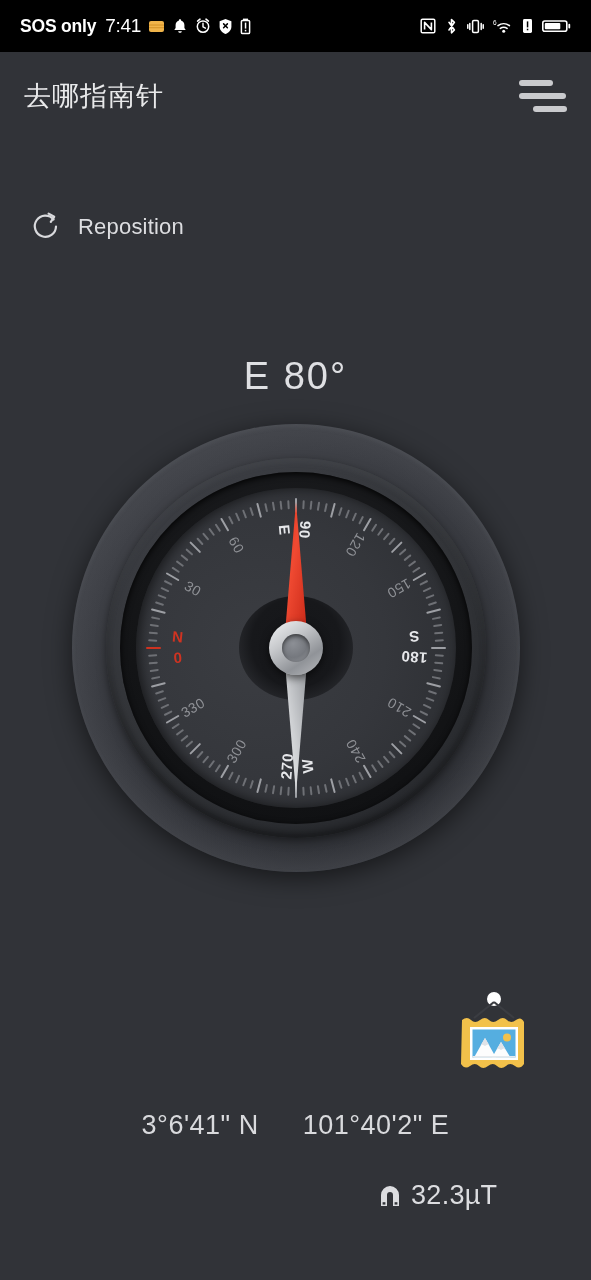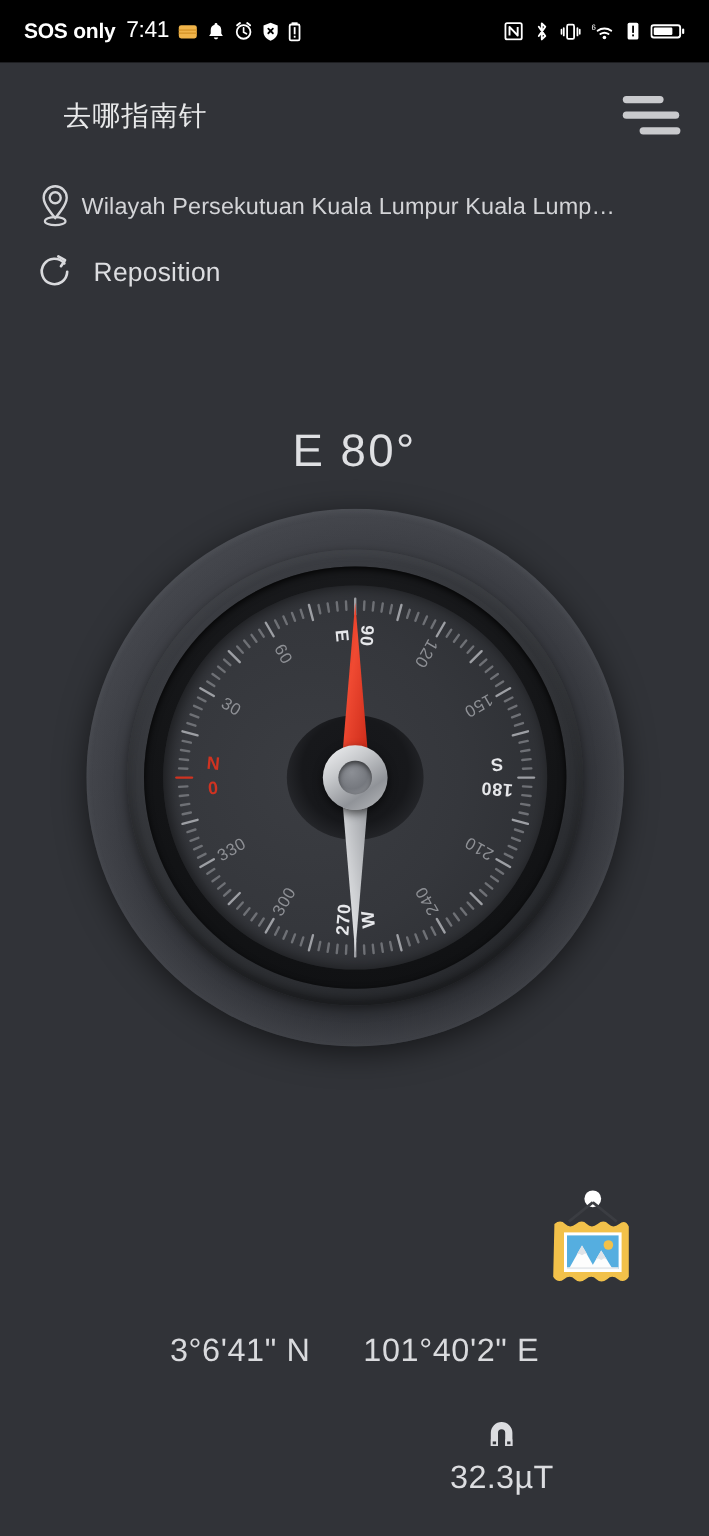--- a/index.html
+++ b/index.html
@@ -40,24 +40,23 @@
   .sb-ico svg { display:block; }
 
   
   #appheader {
     position:absolute; top:52px; left:0;
     width:591px; height:88px;
     display:flex; align-items:center;
     padding:0 24px;
   }
   #app-title {
-    font-size:23px; color:#e8e9ea; font-weight:400;
+    font-size:27px; color:#e8e9ea; font-weight:400;
     letter-spacing:1px; flex:1;
     font-family:"DejaVu Sans", sans-serif;
-    margin-left:29px;
   }
   #menu-btn {
     width:48px; height:36px;
     display:flex; flex-direction:column;
     justify-content:center; gap:7px;
     cursor:pointer;
   }
   #menu-btn .bar { height:6px; border-radius:3px; background:#c9cacd; }
   #menu-btn .bar.b1 { width:34px; margin-right:auto; }
   #menu-btn .bar.b2 { width:47px; }
@@ -209,21 +208,21 @@
   }
   #coords .gap { display:inline-block; width:28px; }
 
   
   .metric {
     position:absolute; top:1180px;
     display:flex; align-items:center; gap:6px;
     color:#dcdde0; font-size:27px; letter-spacing:0.3px;
   }
   #metric-speed { left:76px; }
-  #metric-mag { left:375px;flex-direction:column; }
+  #metric-mag { left:375px; }
   .metric svg { display:block; }
 </style>
 </head>
 <body>
 
 <div id="screen">
 
   <div id="statusbar">
     <div class="sb-left">
       <span class="sb-carrier">SOS only</span>
@@ -308,30 +307,20 @@
 
   <div id="appheader">
     <div id="app-title">去哪指南针</div>
     <div id="menu-btn">
       <div class="bar b1"></div>
       <div class="bar b2"></div>
       <div class="bar b3"></div>
     </div>
   </div>
 
-  <div class="info-row" id="loc-row">
-    <span class="info-ico">
-      <svg width="34" height="40" viewBox="0 0 34 40">
-        <path d="M17 3.2c-5.3 0-9.6 4.2-9.6 9.5 0 6.6 9.6 17 9.6 17s9.6-10.4 9.6-17c0-5.3-4.3-9.5-9.6-9.5z" fill="none" stroke="#d4d5d8" stroke-width="2"></path>
-        <circle cx="17" cy="12.8" r="4.6" fill="none" stroke="#d4d5d8" stroke-width="2"></circle>
-        <ellipse cx="17" cy="32.3" rx="8.6" ry="3.3" fill="none" stroke="#d4d5d8" stroke-width="1.8"></ellipse>
-      </svg>
-    </span>
-    <span id="loc-text">Wilayah Persekutuan Kuala Lumpur Kuala Lump…</span>
-  </div>
 
   <div class="info-row" id="repos-row">
     <span class="info-ico">
       <svg width="36" height="38" viewBox="0 0 36 38">
         <path d="M25.6 11.5A10.6 10.6 0 1 0 28 18.5" fill="none" stroke="#d9dadd" stroke-width="2.2" stroke-linecap="round"></path>
         <path d="m20.6 5.6 5.6 3.2-3.4 5" fill="none" stroke="#d9dadd" stroke-width="2.2" stroke-linecap="round" stroke-linejoin="round"></path>
       </svg>
     </span>
     <span id="repos-text">Reposition</span>
   </div>

